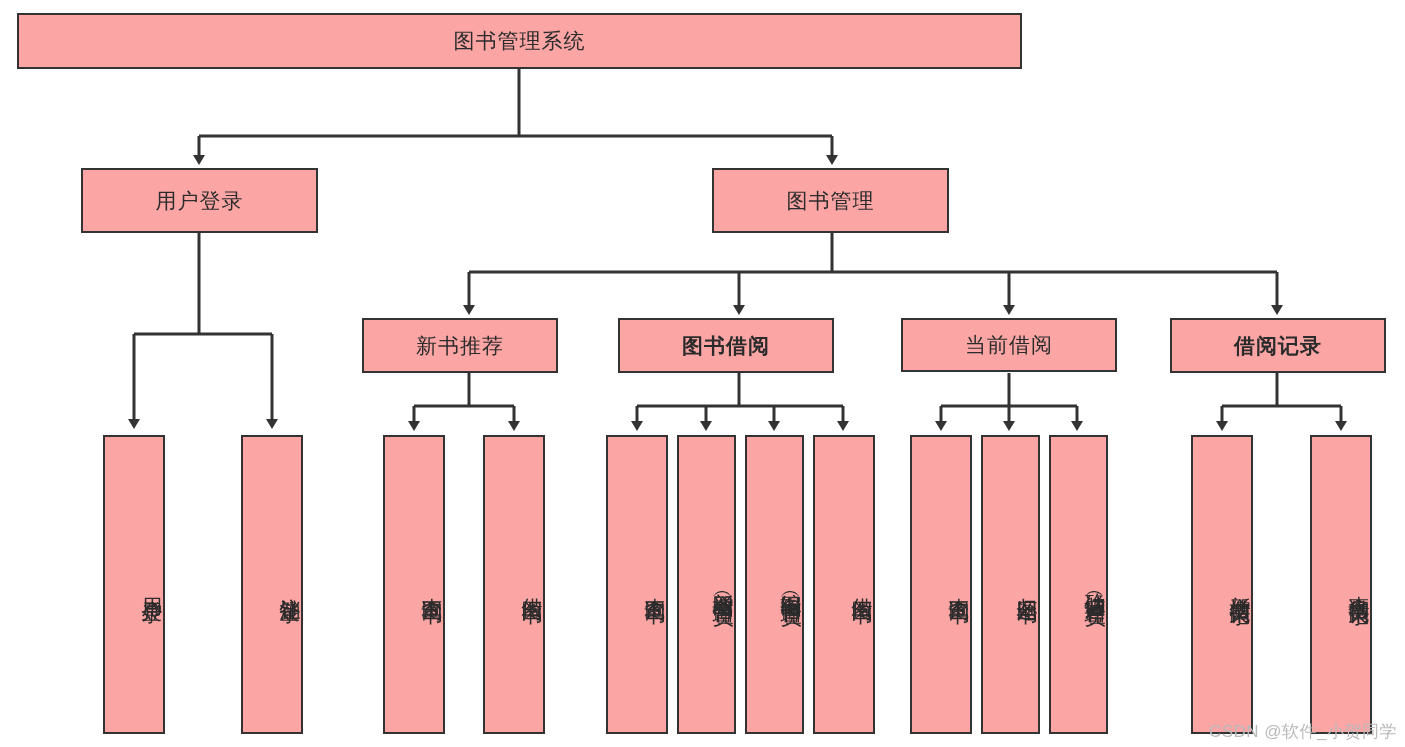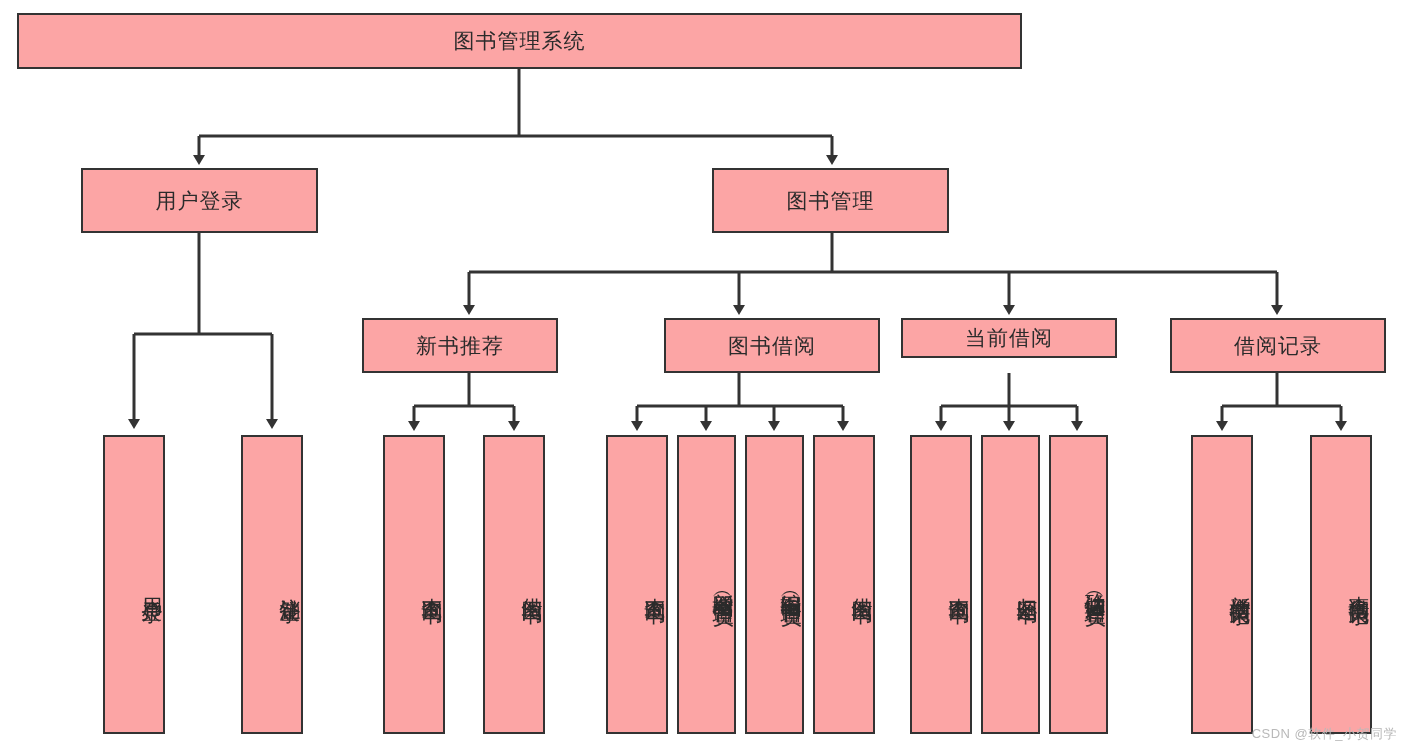--- a/index.html
+++ b/index.html
@@ -55,21 +55,21 @@
     white-space: nowrap;
   }
   .node.vert .label {
     writing-mode: vertical-rl;
     text-orientation: upright;
   }
   #watermark {
     position: absolute;
     right: 8px;
     bottom: 4px;
-    font-size: 13px;
+    font-size: 17px;
     color: #b9b9b9;
     white-space: nowrap;
     letter-spacing: 0.5px;
   }
 </style>
 </head>
 <body>
 
 <div id="canvas">
 
@@ -130,27 +130,27 @@
   <div class="node horiz" style="left:81px; top:168px; width:237px; height:65px;">
     <span class="label">用户登录</span>
   </div>
   <div class="node horiz" style="left:712px; top:168px; width:237px; height:65px;">
     <span class="label">图书管理</span>
   </div>
 
   <div class="node horiz" style="left:362px; top:318px; width:196px; height:55px;">
     <span class="label">新书推荐</span>
   </div>
-  <div class="node horiz" style="left:664px; top:318px; width:216px; height:55px;">
+  <div class="node horiz" style="left:618px; top:318px; width:216px; height:55px;font-weight:bold;">
     <span class="label">图书借阅</span>
   </div>
-  <div class="node horiz" style="left:901px; top:318px; width:216px; height:40px;">
+  <div class="node horiz" style="left:901px; top:318px; width:216px; height:54px;">
     <span class="label">当前借阅</span>
   </div>
-  <div class="node horiz" style="left:1170px; top:318px; width:216px; height:55px;">
+  <div class="node horiz" style="left:1170px; top:318px; width:216px; height:55px;font-weight:bold;">
     <span class="label">借阅记录</span>
   </div>
 
   <div class="node vert" style="left:103px; top:435px; width:62px; height:299px;">
     <span class="label">用户登录</span>
   </div>
   <div class="node vert" style="left:241px; top:435px; width:62px; height:299px;">
     <span class="label">注销登录</span>
   </div>
 

